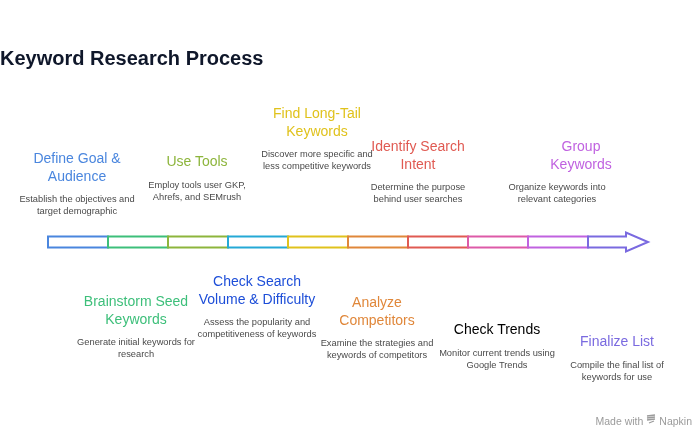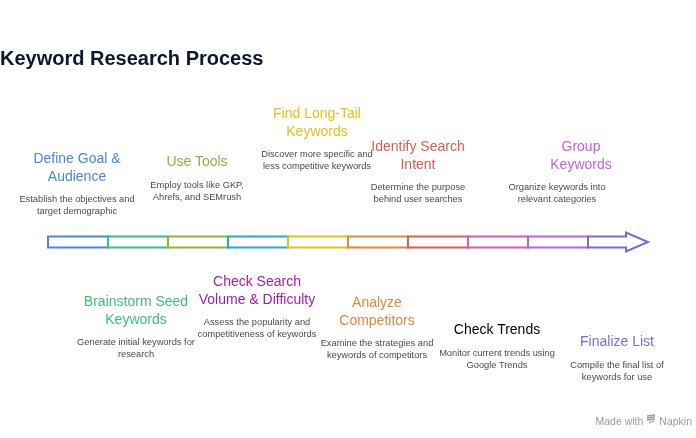--- a/index.html
+++ b/index.html
@@ -35,24 +35,24 @@
 <div class="step" style="left:17px; top:150px;">
   <div class="head" style="color: rgb(74, 134, 222);">Define Goal &amp; Audience</div>
   <div class="desc">Establish the objectives and target demographic</div>
 </div>
 <div class="step" style="left:76px; top:293px;">
   <div class="head" style="color: rgb(61, 191, 122);">Brainstorm Seed Keywords</div>
   <div class="desc">Generate initial keywords for research</div>
 </div>
 <div class="step" style="left:137px; top:153px;">
   <div class="head" style="color: rgb(141, 181, 60);">Use Tools</div>
-  <div class="desc">Employ tools like GKP, Ahrefs, and SEMrush</div>
+  <div class="desc">Employ tools user GKP, Ahrefs, and SEMrush</div>
 </div>
 <div class="step" style="left:197px; top:273px;">
-  <div class="head" style="color: #a21caf;">Check Search Volume &amp; Difficulty</div>
+  <div class="head" style="color: #1d4ed8;">Check Search Volume &amp; Difficulty</div>
   <div class="desc">Assess the popularity and competitiveness of keywords</div>
 </div>
 <div class="step" style="left:257px; top:105px;">
   <div class="head" style="color: rgb(224, 194, 28);">Find Long-Tail Keywords</div>
   <div class="desc">Discover more specific and less competitive keywords</div>
 </div>
 <div class="step" style="left:317px; top:294px;">
   <div class="head" style="color: rgb(224, 135, 58);">Analyze Competitors</div>
   <div class="desc">Examine the strategies and keywords of competitors</div>
 </div>

